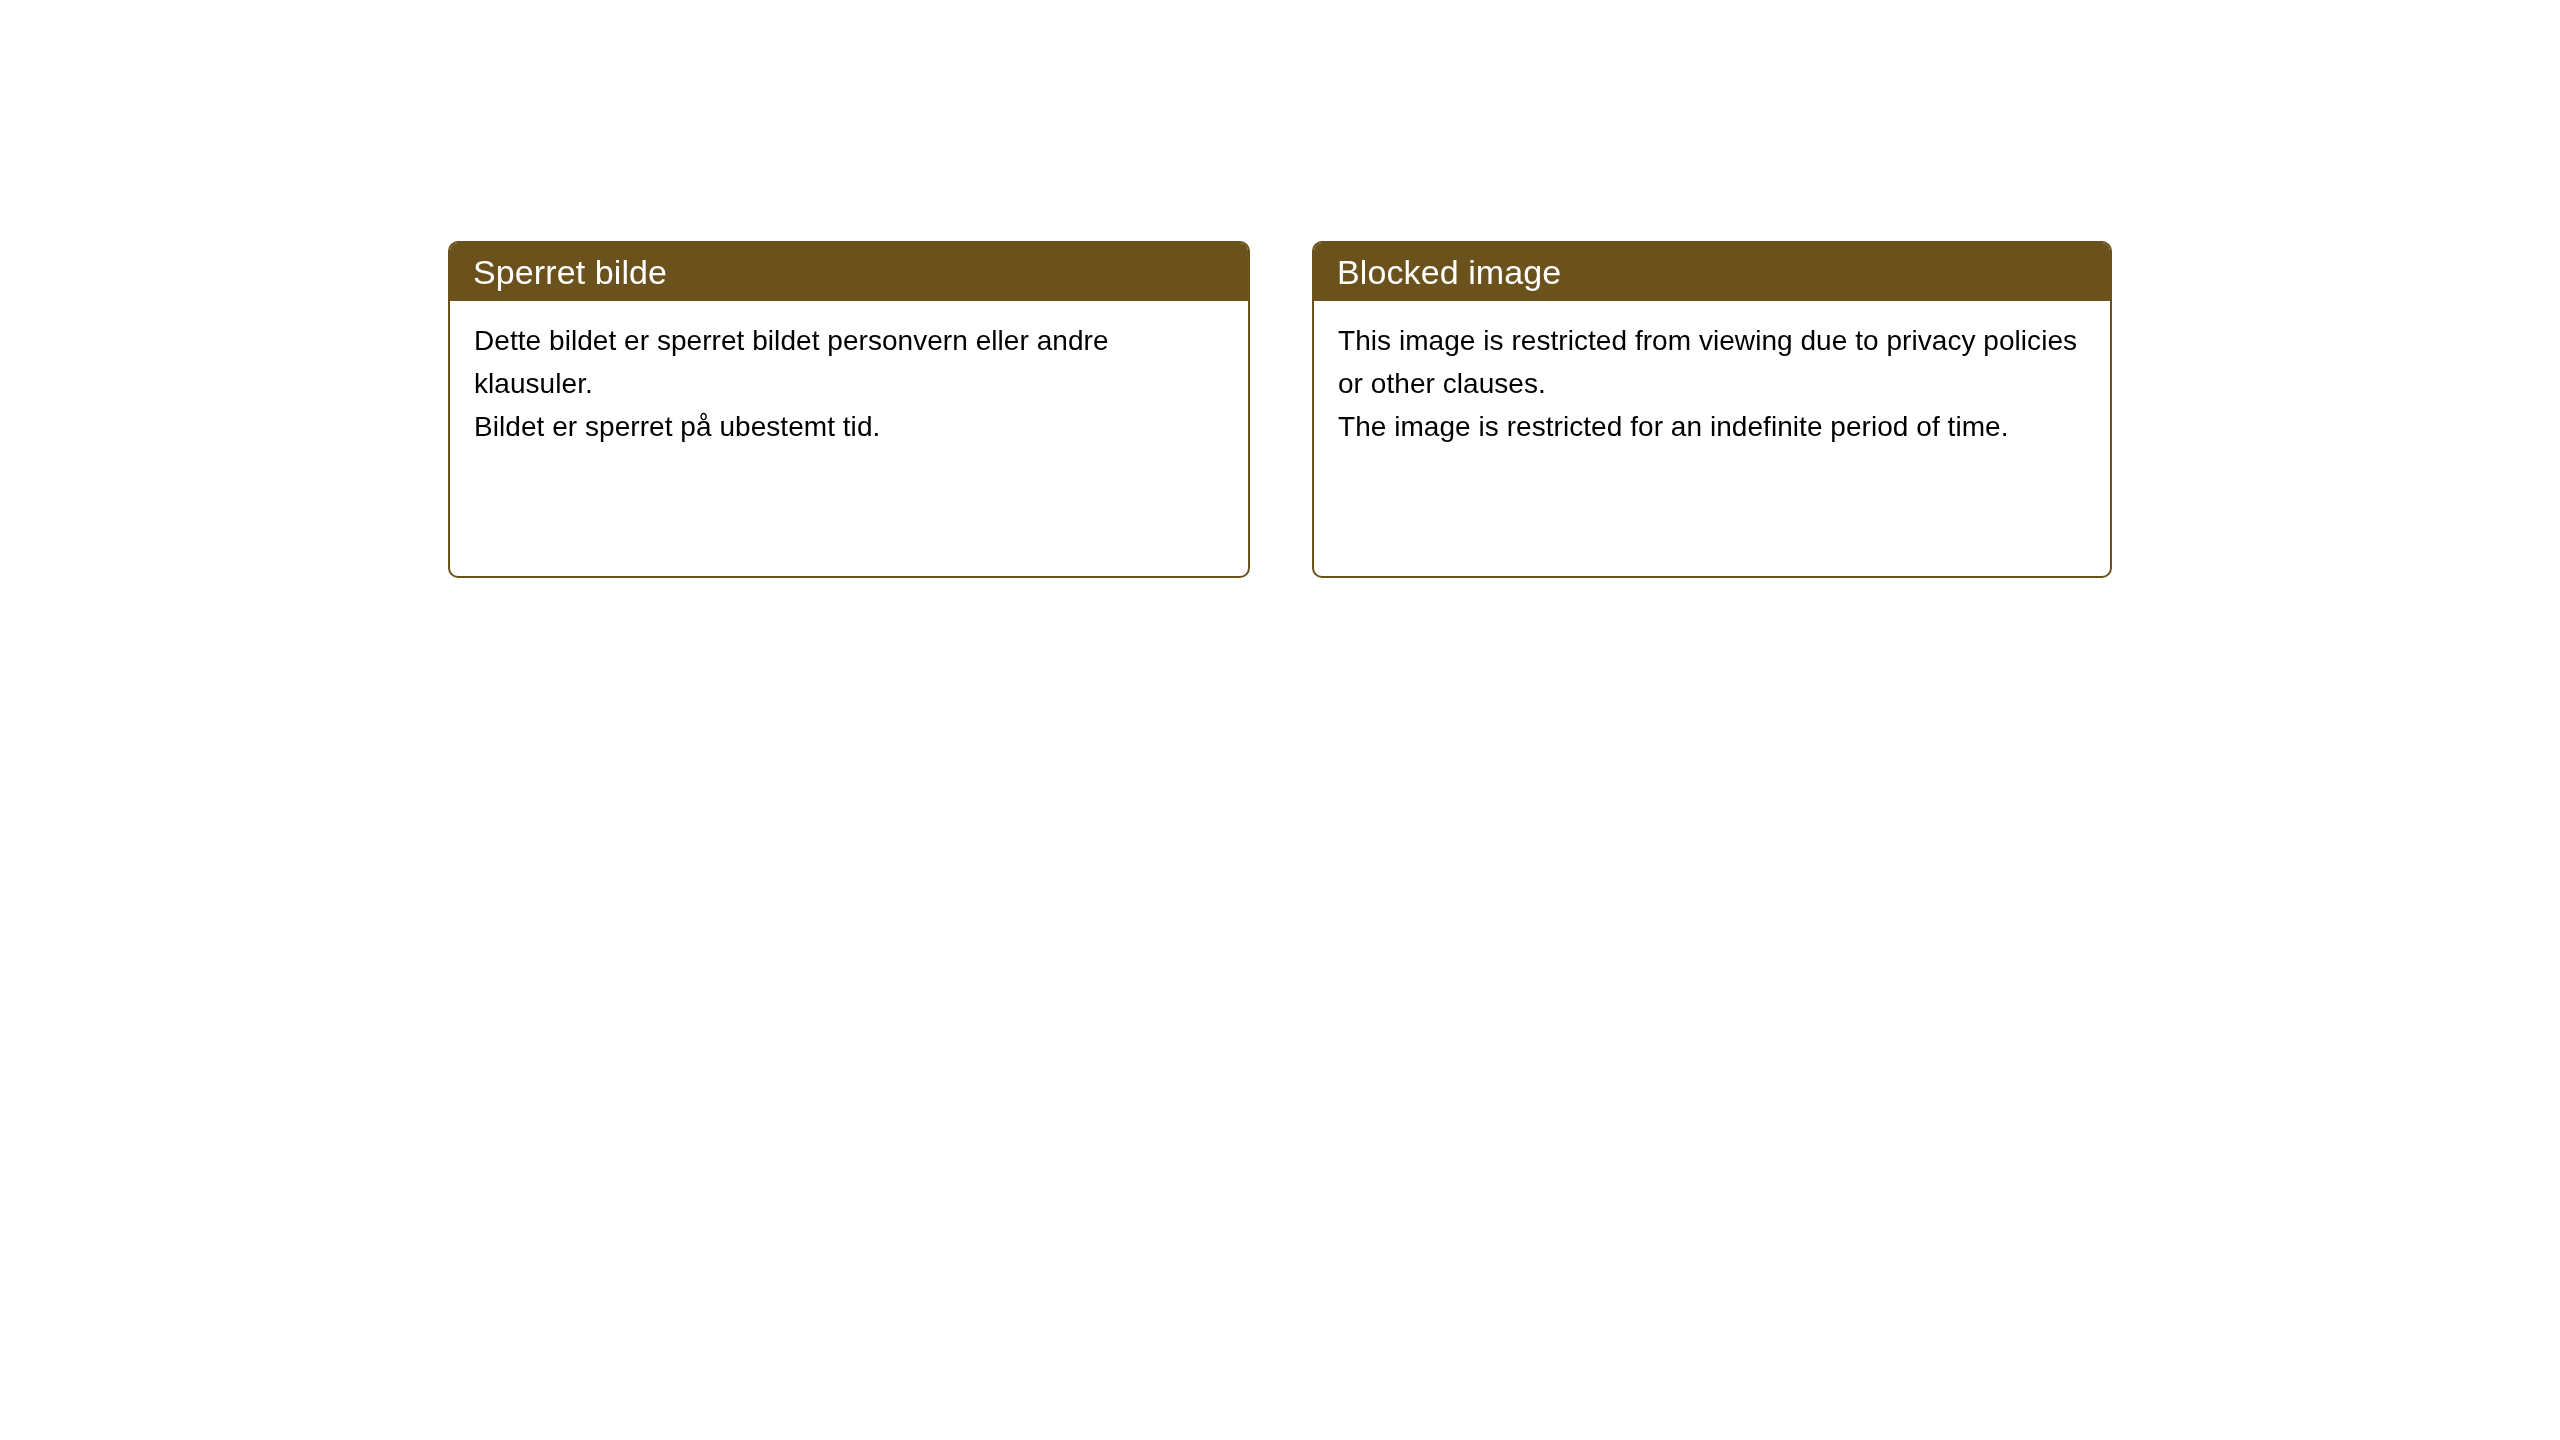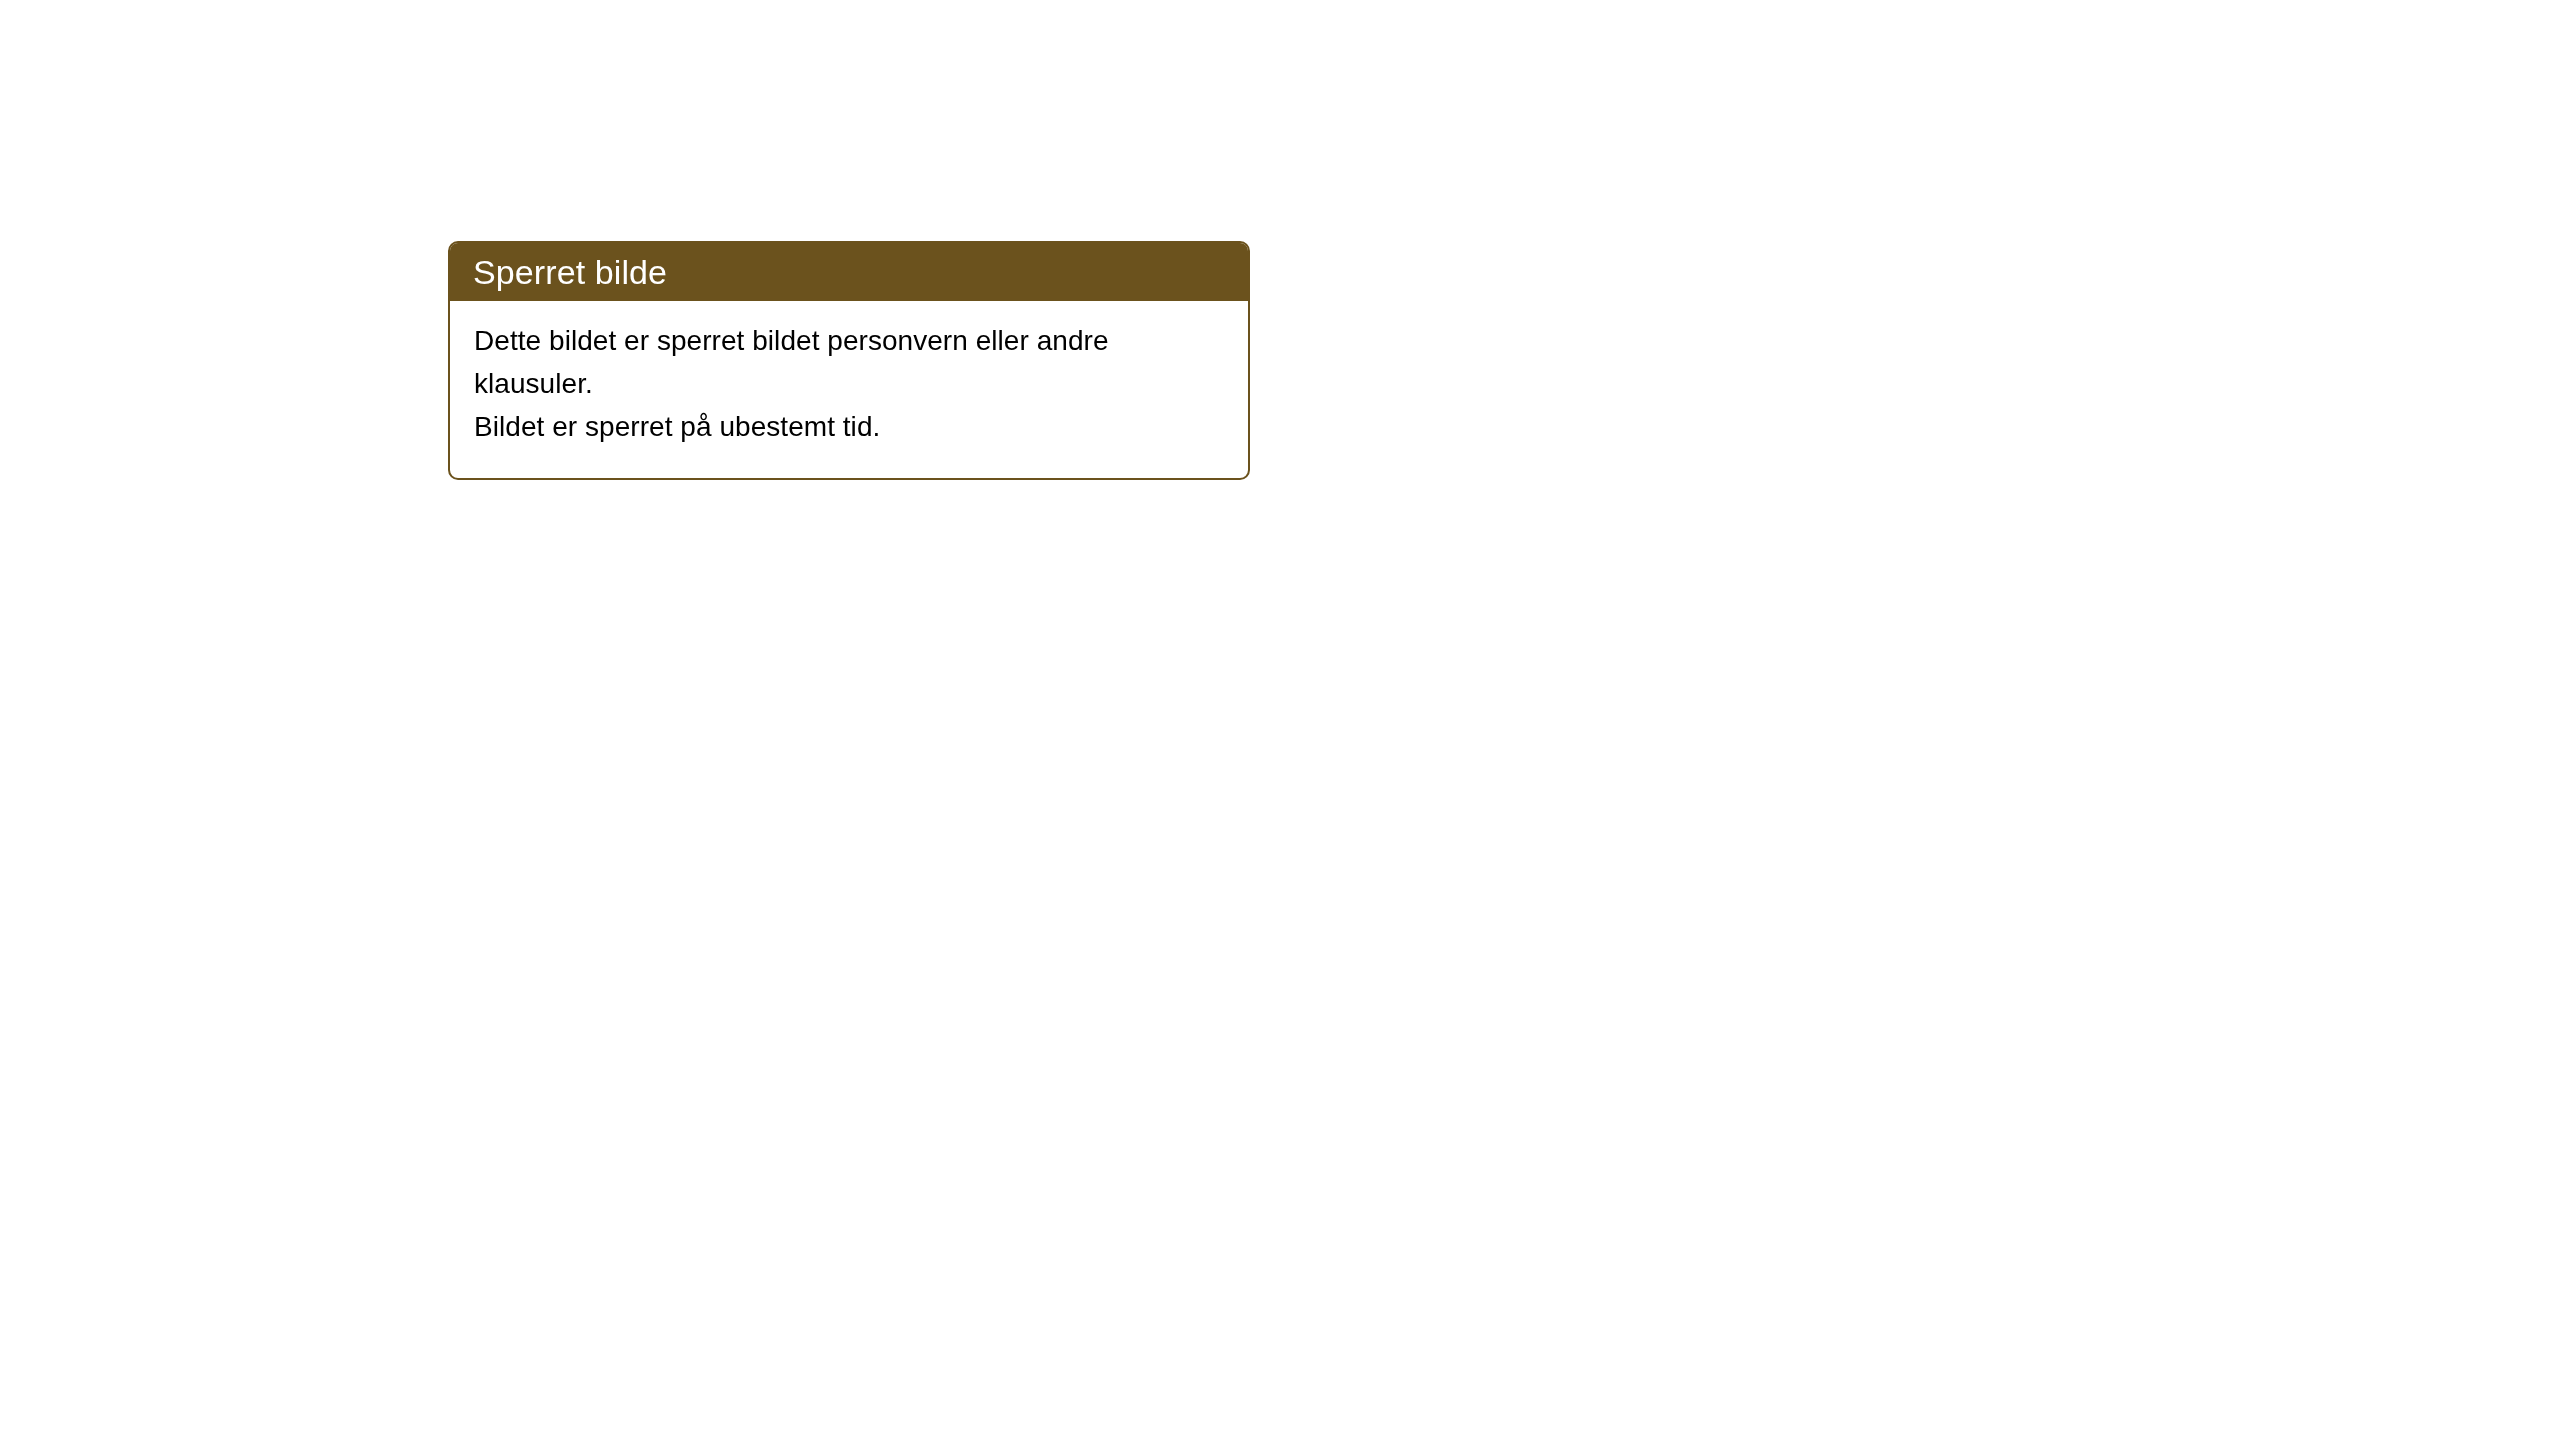--- a/index.html
+++ b/index.html
@@ -25,21 +25,21 @@
   
   .notice-card {
     position: absolute;
     box-sizing: border-box;
     background: #ffffff;
     border: 2px solid #6b521d;
     border-radius: 10px;
     overflow: hidden;
   }
 
-  #card-no  { left: 448px;  top: 241px; width: 802px; height: 239px; }
+  #card-no  { left: 448px;  top: 241px; width: 802px; height: 337px; }
   #card-en  { left: 1312px; top: 241px; width: 800px; height: 337px; }
 
   
   .notice-header {
     box-sizing: border-box;
     height: 59px;
     background: #6b521d;
     display: flex;
     align-items: center;
     padding: 0 24px;
@@ -81,14 +81,25 @@
     <div class="notice-header">
       <span class="notice-header-title">Sperret bilde</span>
     </div>
 
     <div class="notice-body">
       <p class="notice-paragraph">Dette bildet er sperret bildet personvern eller andre klausuler.</p>
       <p class="notice-paragraph">Bildet er sperret på ubestemt tid.</p>
     </div>
   </section>
 
+  <section class="notice-card" id="card-en">
+
+    <div class="notice-header">
+      <span class="notice-header-title">Blocked image</span>
+    </div>
+
+    <div class="notice-body">
+      <p class="notice-paragraph">This image is restricted from viewing due to privacy policies or other clauses.</p>
+      <p class="notice-paragraph">The image is restricted for an indefinite period of time.</p>
+    </div>
+  </section>
 
 </div>
 
 </body></html>

